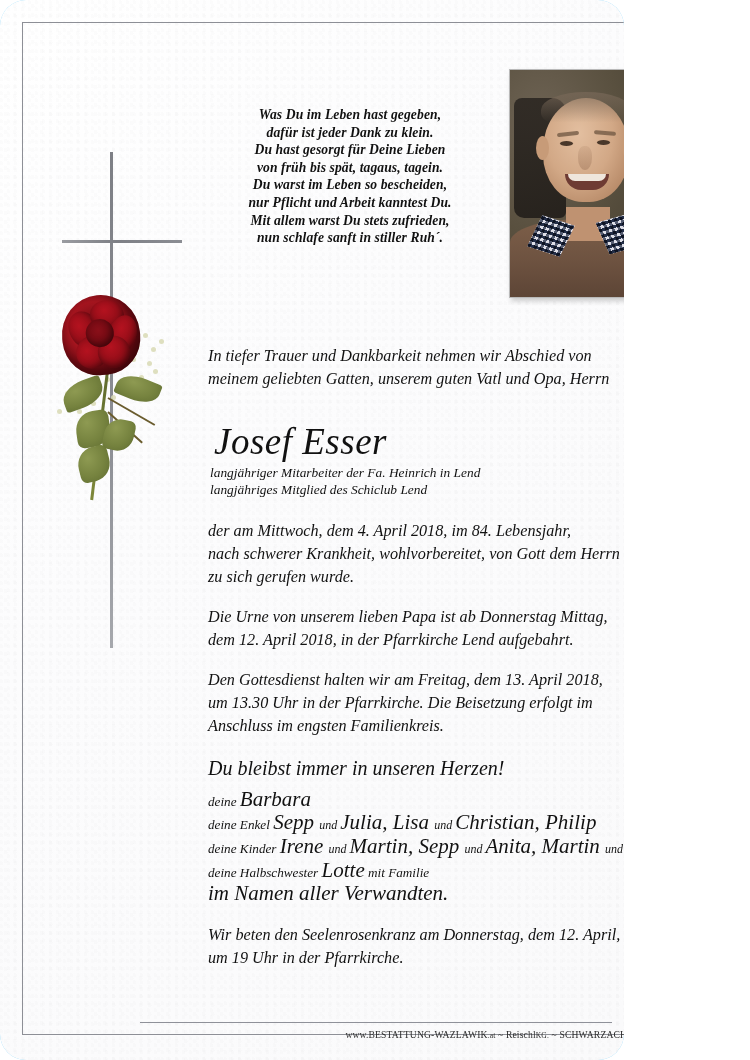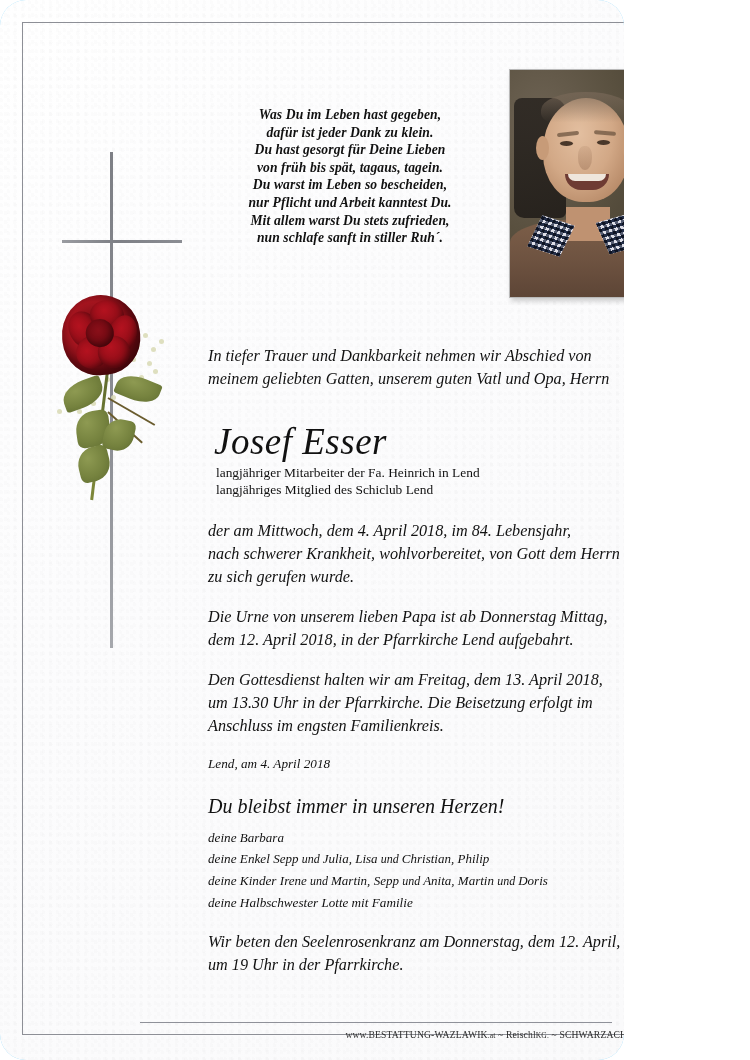--- a/index.html
+++ b/index.html
@@ -293,23 +293,24 @@
 
   .deceased-name {
     font-style: italic;
     font-size: 37px;
     line-height: 44px;
     letter-spacing: 0.5px;
     margin: 16px 0 1px 6px;
   }
 
   .subtitle {
+    font-style: italic;
     font-size: 13.4px;
     line-height: 16.5px;
-    margin-left: 8px;
+    margin-left: 2px;
   }
   .subtitle-block { margin-bottom: 22px; }
 
   .place-date {
     font-style: italic;
     font-size: 13.2px;
     line-height: 18px;
     margin-bottom: 20px;
   }
 
@@ -320,21 +321,21 @@
     margin-bottom: 8px;
   }
 
   .mourner {
     font-style: italic;
     font-size: 13.2px;
     line-height: 21px;
     white-space: nowrap;
   }
   .mourner .nm {
-    font-size: 13px;
+    font-size: 21px;
   }
   .mourner .und {
     font-size: 12px;
   }
   .mourners-block { margin-bottom: 18px; }
 
   .closing {
     font-style: italic;
     font-size: 16.2px;
     line-height: 23px;
@@ -475,37 +476,39 @@
       <div>Die Urne von unserem lieben Papa ist ab Donnerstag Mittag,</div>
       <div>dem 12. April 2018, in der Pfarrkirche Lend aufgebahrt.</div>
     </div>
 
     <div class="para">
       <div>Den Gottesdienst halten wir am Freitag, dem 13. April 2018,</div>
       <div>um 13.30 Uhr in der Pfarrkirche. Die Beisetzung erfolgt im</div>
       <div>Anschluss im engsten Familienkreis.</div>
     </div>
 
-    <div class="place-date">Lend, am 4. April 2018</div>
 
     <div class="farewell">Du bleibst immer in unseren Herzen!</div>
 
     <div class="mourners-block">
       <div class="mourner">
         <span>deine </span><span class="nm">Barbara</span>
       </div>
       <div class="mourner">
         <span>deine Enkel </span><span class="nm">Sepp </span><span class="und">und </span><span class="nm">Julia, </span><span class="nm">Lisa </span><span class="und">und </span><span class="nm">Christian, </span><span class="nm">Philip </span>
       </div>
       <div class="mourner">
         <span>deine Kinder </span><span class="nm">Irene </span><span class="und">und </span><span class="nm">Martin, </span><span class="nm">Sepp </span><span class="und">und </span><span class="nm">Anita, </span><span class="nm">Martin </span><span class="und">und </span><span class="nm">Doris </span>
       </div>
       <div class="mourner">
         <span>deine Halbschwester </span><span class="nm">Lotte</span><span> mit Familie</span>
       </div>
+      <div class="mourner">
+        <span class="nm">im Namen aller Verwandten.</span>
+      </div>
     </div>
 
     <div class="closing">
       <div>Wir beten den Seelenrosenkranz am Donnerstag, dem 12. April,</div>
       <div>um 19 Uhr in der Pfarrkirche.</div>
     </div>
 
   </div>
 
   <div class="footer-rule"></div>

